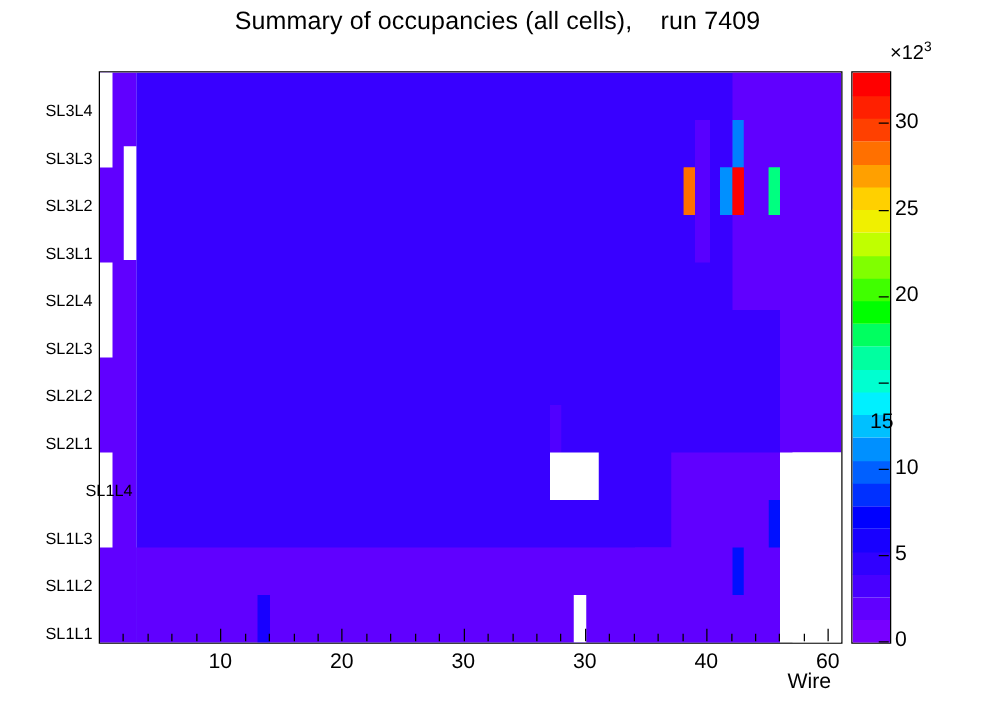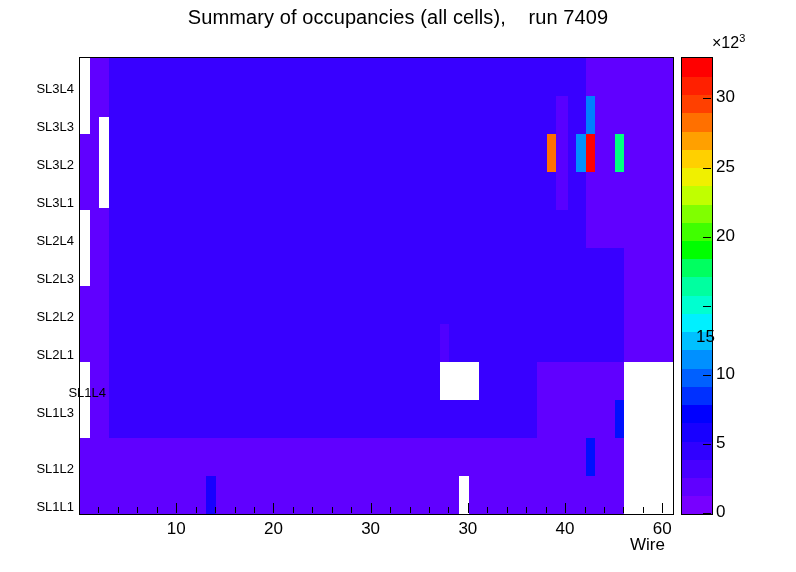--- a/index.html
+++ b/index.html
@@ -151,21 +151,21 @@
       <div class="xlabel-num" style="left: 253.426px; top: 519px;">20</div>
       <div class="xlabel-num" style="left: 350.639px; top: 519px;">30</div>
       <div class="xlabel-num" style="left: 447.852px; top: 519px;">30</div>
       <div class="xlabel-num" style="left: 545.066px; top: 519px;">40</div>
       <div class="xlabel-num" style="left: 642.279px; top: 519px;">60</div>
       <div class="ytick" style="left: 79px; top: 513px; width: 19px;"></div>
       <div class="ylabel-wrap" style="left: 0px; top: 499px;">SL1L1</div>
       <div class="ytick" style="left: 79px; top: 475px; width: 19px;"></div>
       <div class="ylabel-wrap" style="left: 0px; top: 461px;">SL1L2</div>
       <div class="ytick" style="left: 79px; top: 437px; width: 19px;"></div>
-      <div class="ylabel-wrap" style="left: 0px; top: 405px;">SL1L3</div>
+      <div class="ylabel-wrap" style="left: 0px; top: 423px;">SL1L3</div>
       <div class="ytick" style="left: 79px; top: 399px; width: 19px;"></div>
       <div class="ylabel-wrap" style="left: 0px; top: 385px; margin-left: 32px;">SL1L4</div>
       <div class="ytick" style="left: 79px; top: 361px; width: 19px;"></div>
       <div class="ylabel-wrap" style="left: 0px; top: 347px;">SL2L1</div>
       <div class="ytick" style="left: 79px; top: 323px; width: 19px;"></div>
       <div class="ylabel-wrap" style="left: 0px; top: 309px;">SL2L2</div>
       <div class="ytick" style="left: 79px; top: 285px; width: 19px;"></div>
       <div class="ylabel-wrap" style="left: 0px; top: 271px;">SL2L3</div>
       <div class="ytick" style="left: 79px; top: 247px; width: 19px;"></div>
       <div class="ylabel-wrap" style="left: 0px; top: 233px;">SL2L4</div>

